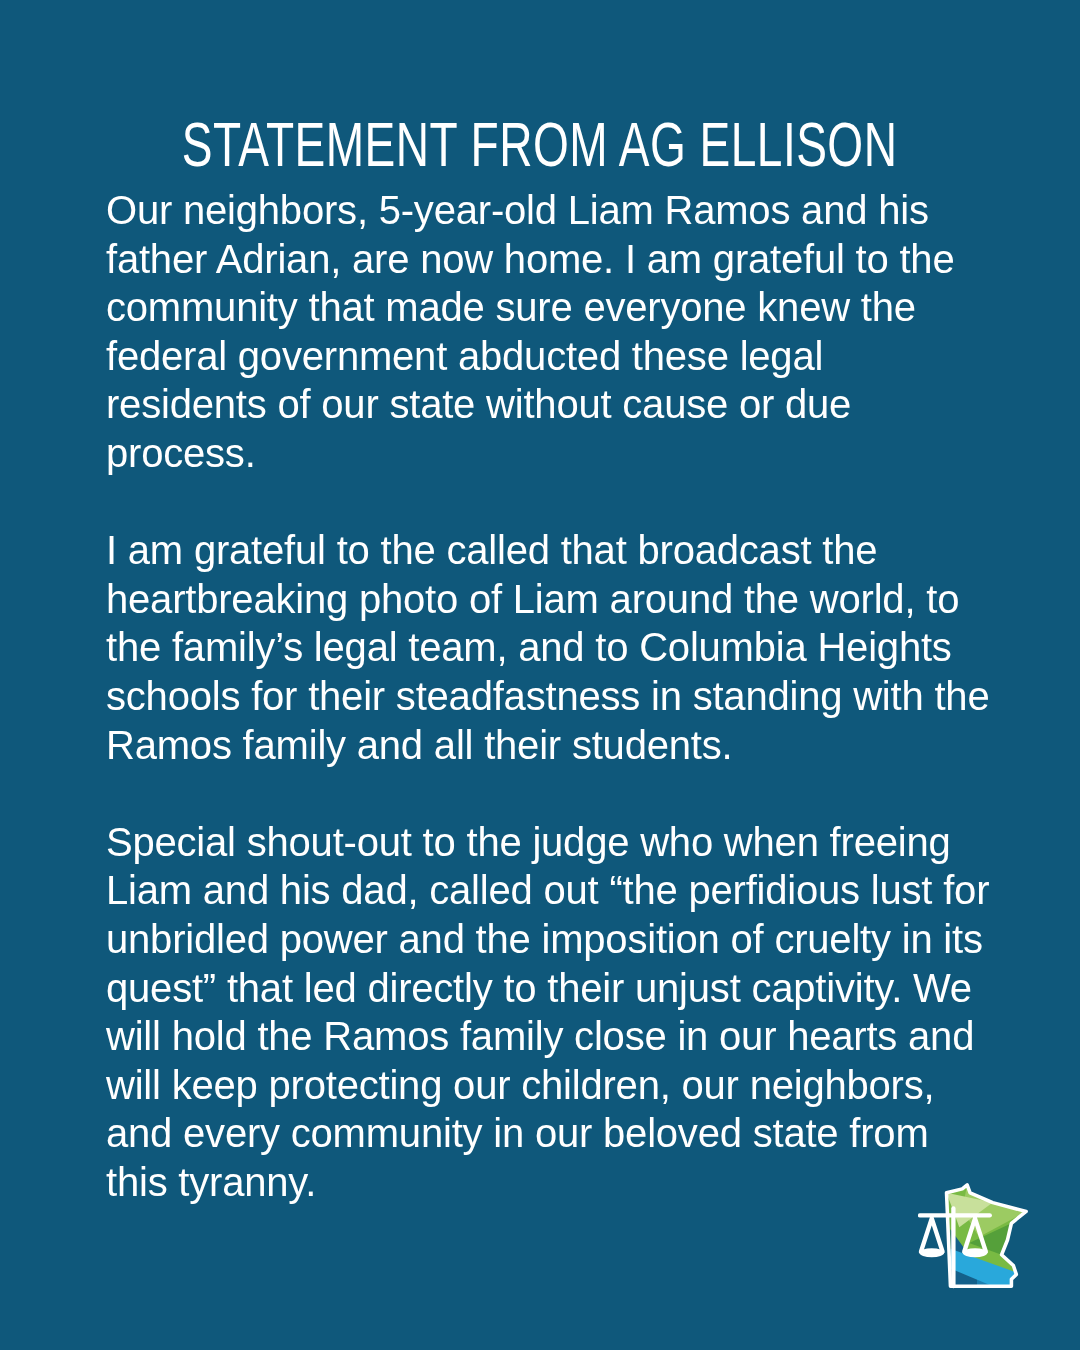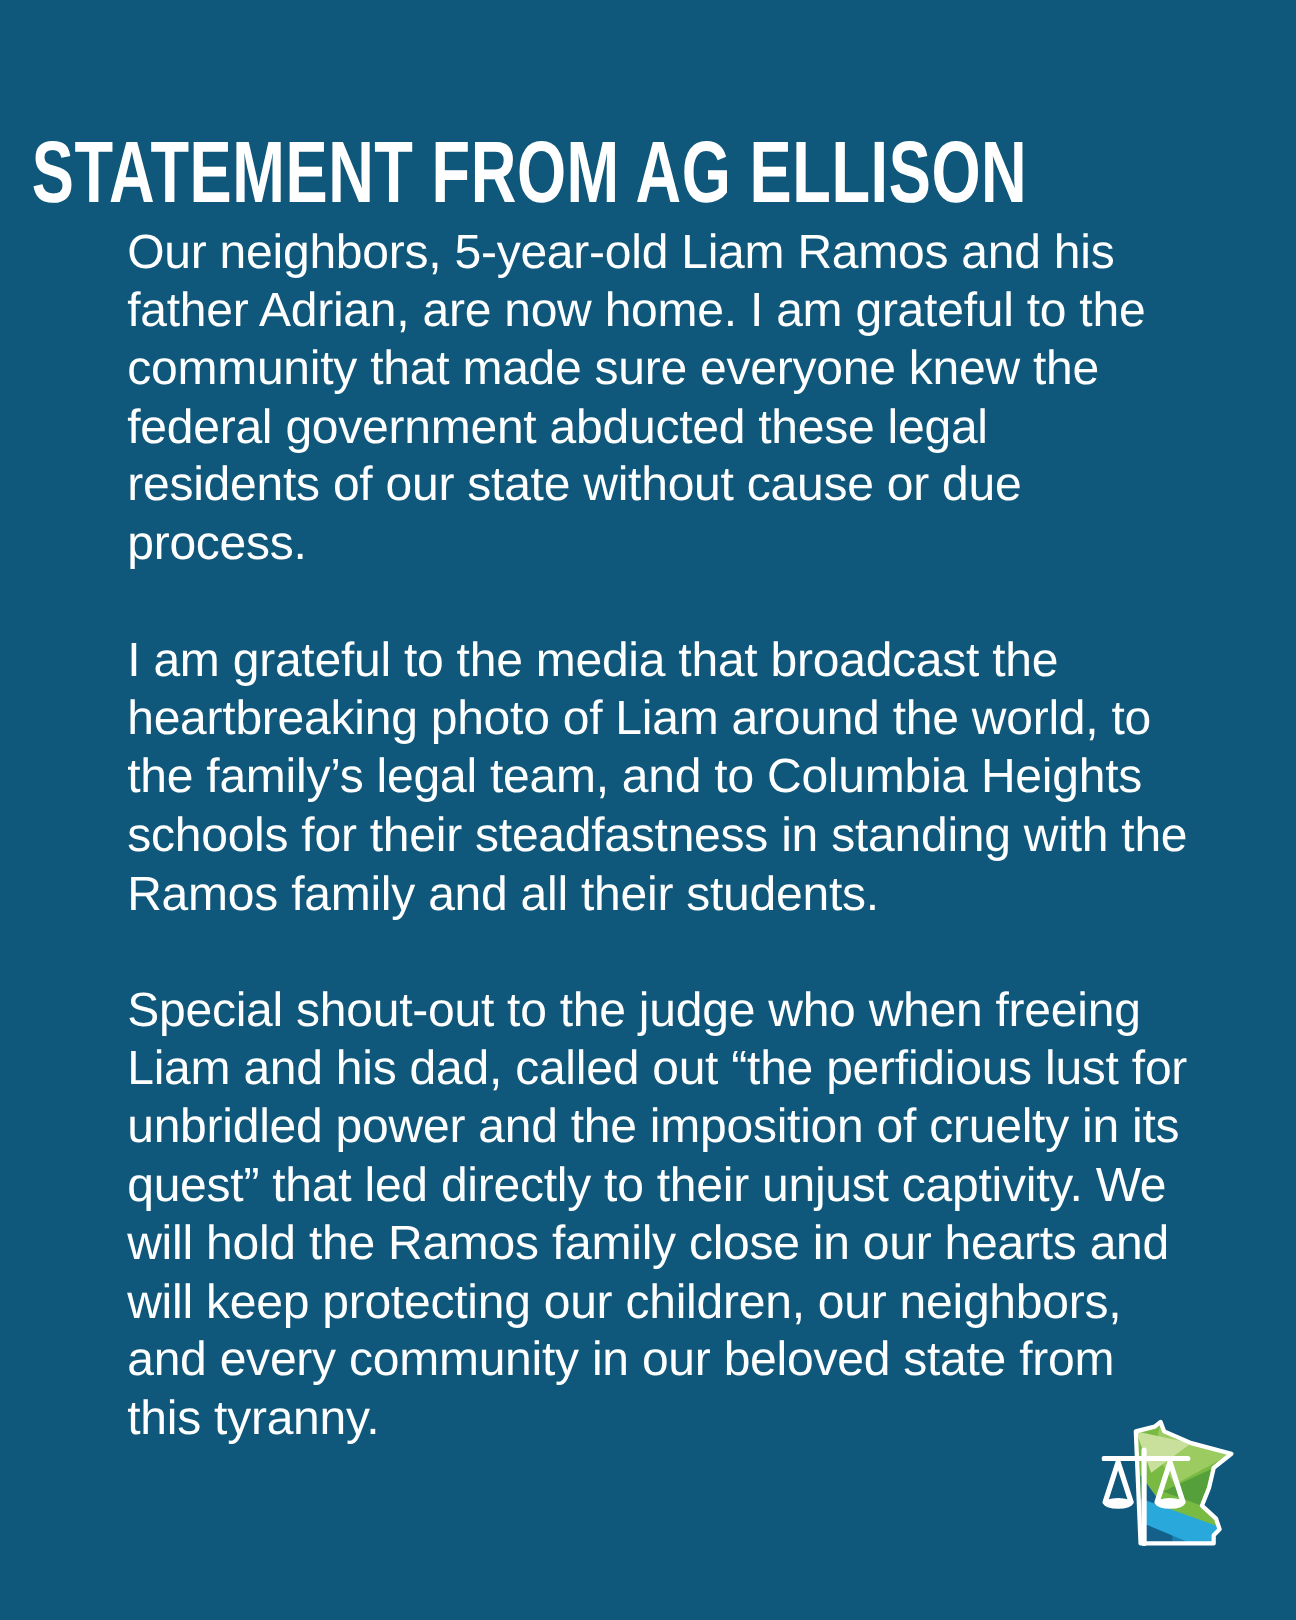--- a/index.html
+++ b/index.html
@@ -11,25 +11,25 @@
   .page {
     position: relative;
     width: 1080px; height: 1350px;
     background: var(--background, #0F587B);
     overflow: hidden;
   }
   .title {
     position: absolute;
     top: 118px; left: 0; right: 0;
     margin: 0;
-    text-align: left;
+    text-align: center;
     color: var(--text, #ffffff);
-    font-size: 56px;
+    font-size: 49px;
     line-height: 52px;
-    font-weight: 700;
+    font-weight: 400;
     letter-spacing: 0.5px;
   }
   .title-inner {
     display: inline-block;
     transform: scale(0.94, 1.30);
     transform-origin: center center;
     white-space: nowrap;
   }
   .body-text {
     position: absolute;
@@ -79,21 +79,21 @@
 
   <h1 class="title"><span class="title-inner">STATEMENT FROM AG ELLISON</span></h1>
 
   <div class="body-text">
     <p>Our neighbors, 5-year-old Liam Ramos and his
 father Adrian, are now home. I am grateful to the
 community that made sure everyone knew the
 federal government abducted these legal
 residents of our state without cause or due
 process.</p>
-    <p>I am grateful to the media that broadcast the
+    <p>I am grateful to the called that broadcast the
 heartbreaking photo of Liam around the world, to
 the family’s legal team, and to Columbia Heights
 schools for their steadfastness in standing with the
 Ramos family and all their students.</p>
     <p>Special shout-out to the judge who when freeing
 Liam and his dad, called out “the perfidious lust for
 unbridled power and the imposition of cruelty in its
 quest” that led directly to their unjust captivity. We
 will hold the Ramos family close in our hearts and
 will keep protecting our children, our neighbors,

